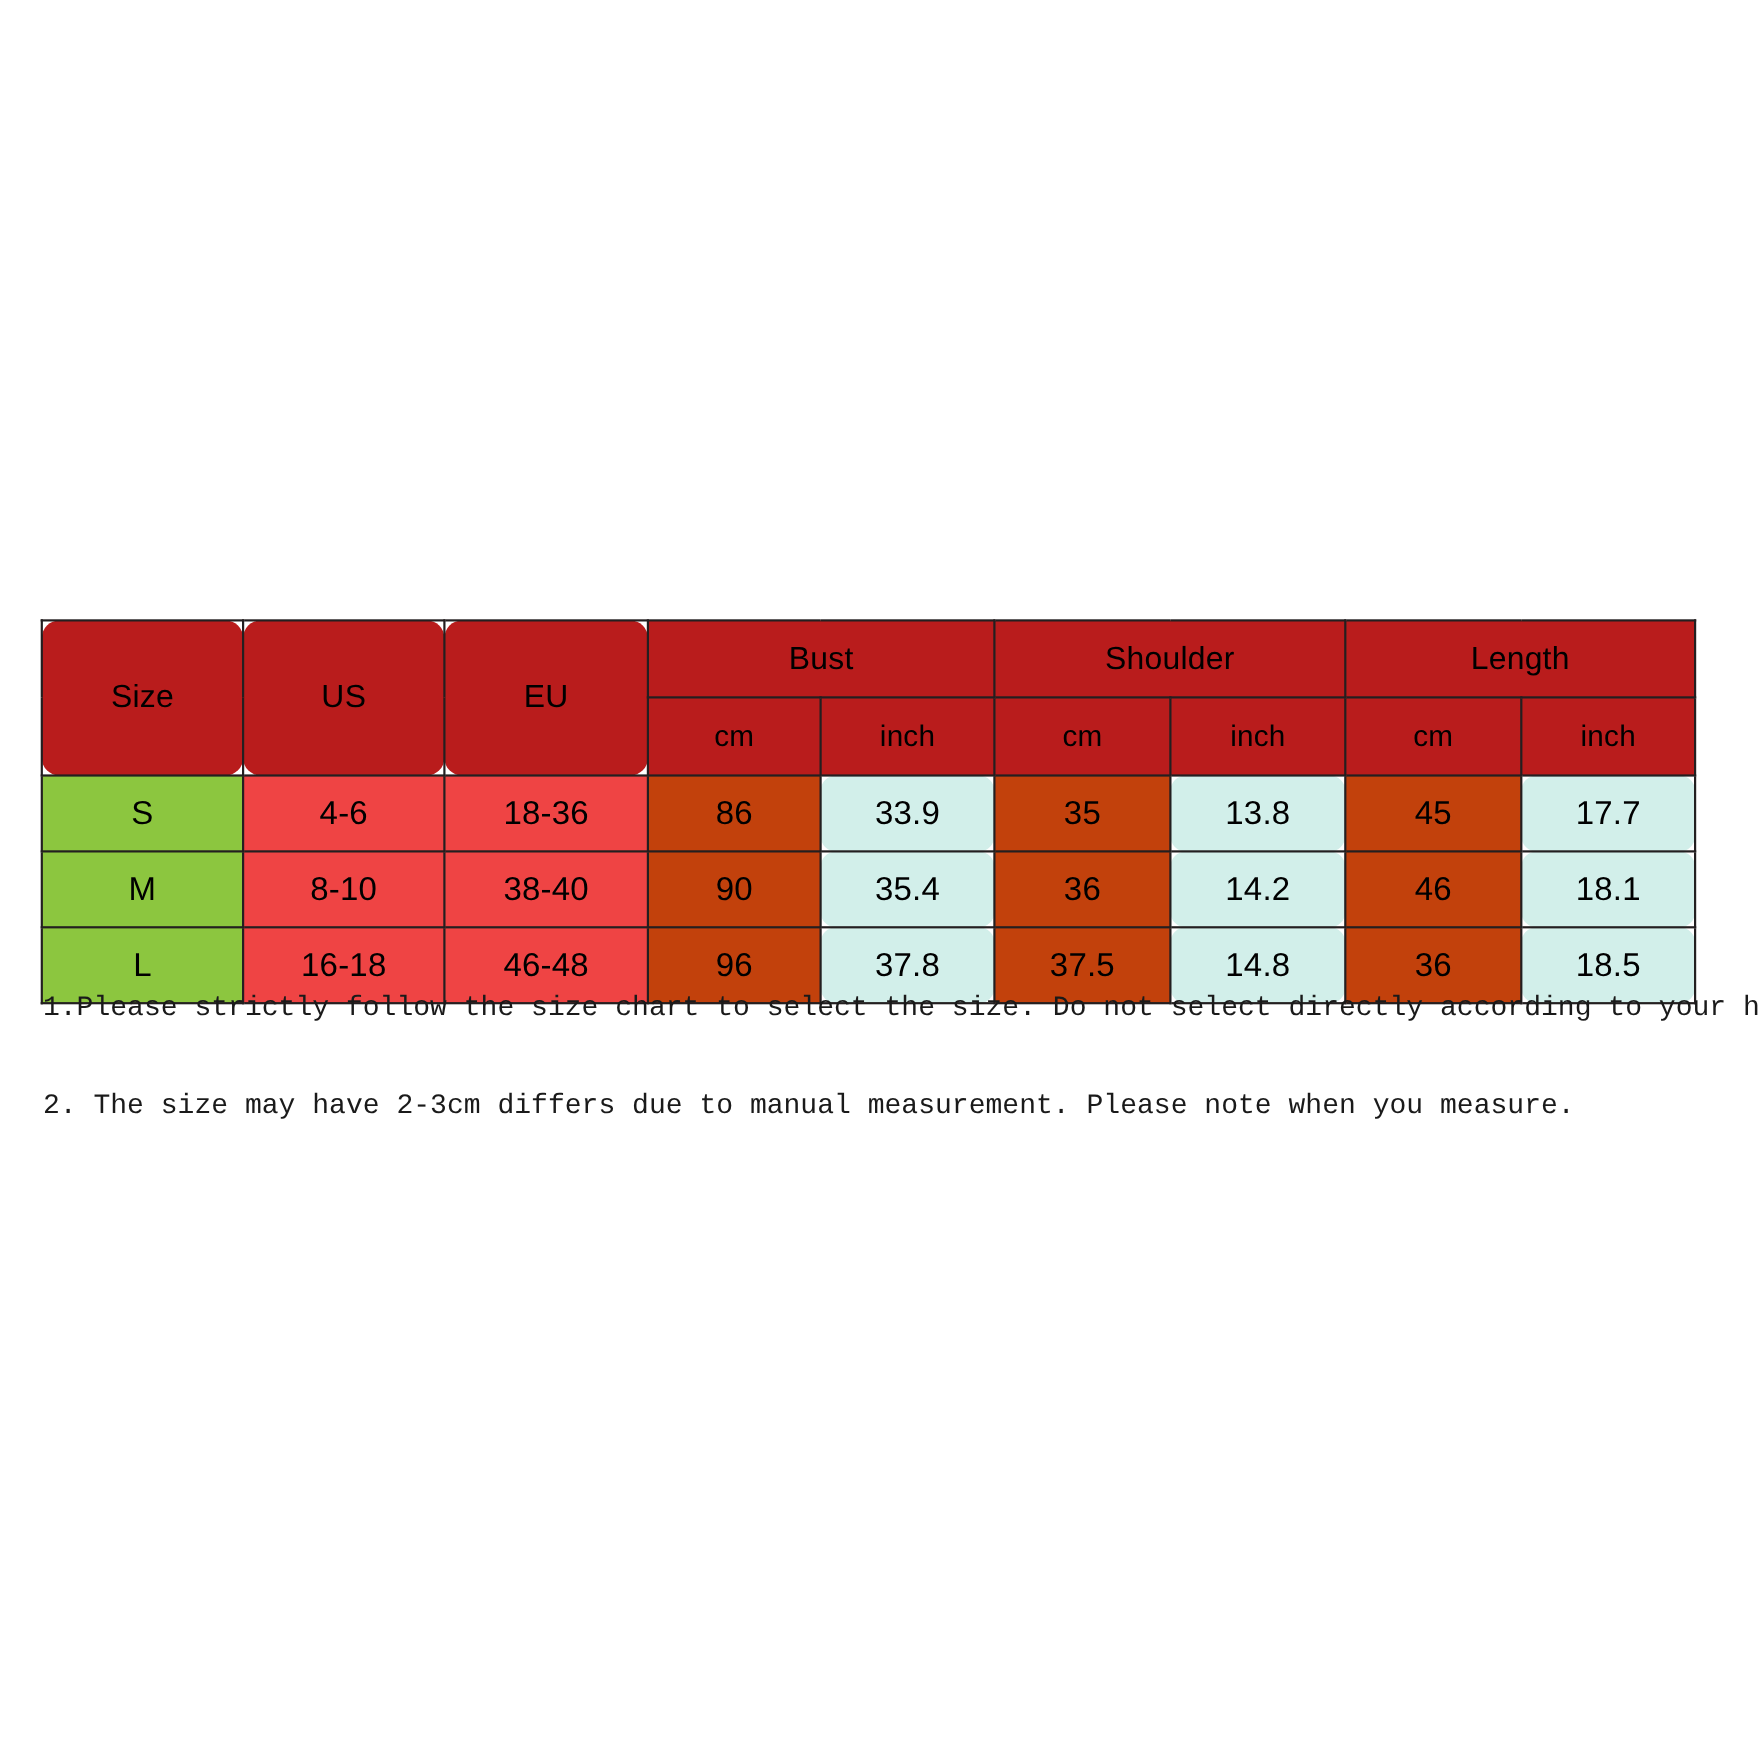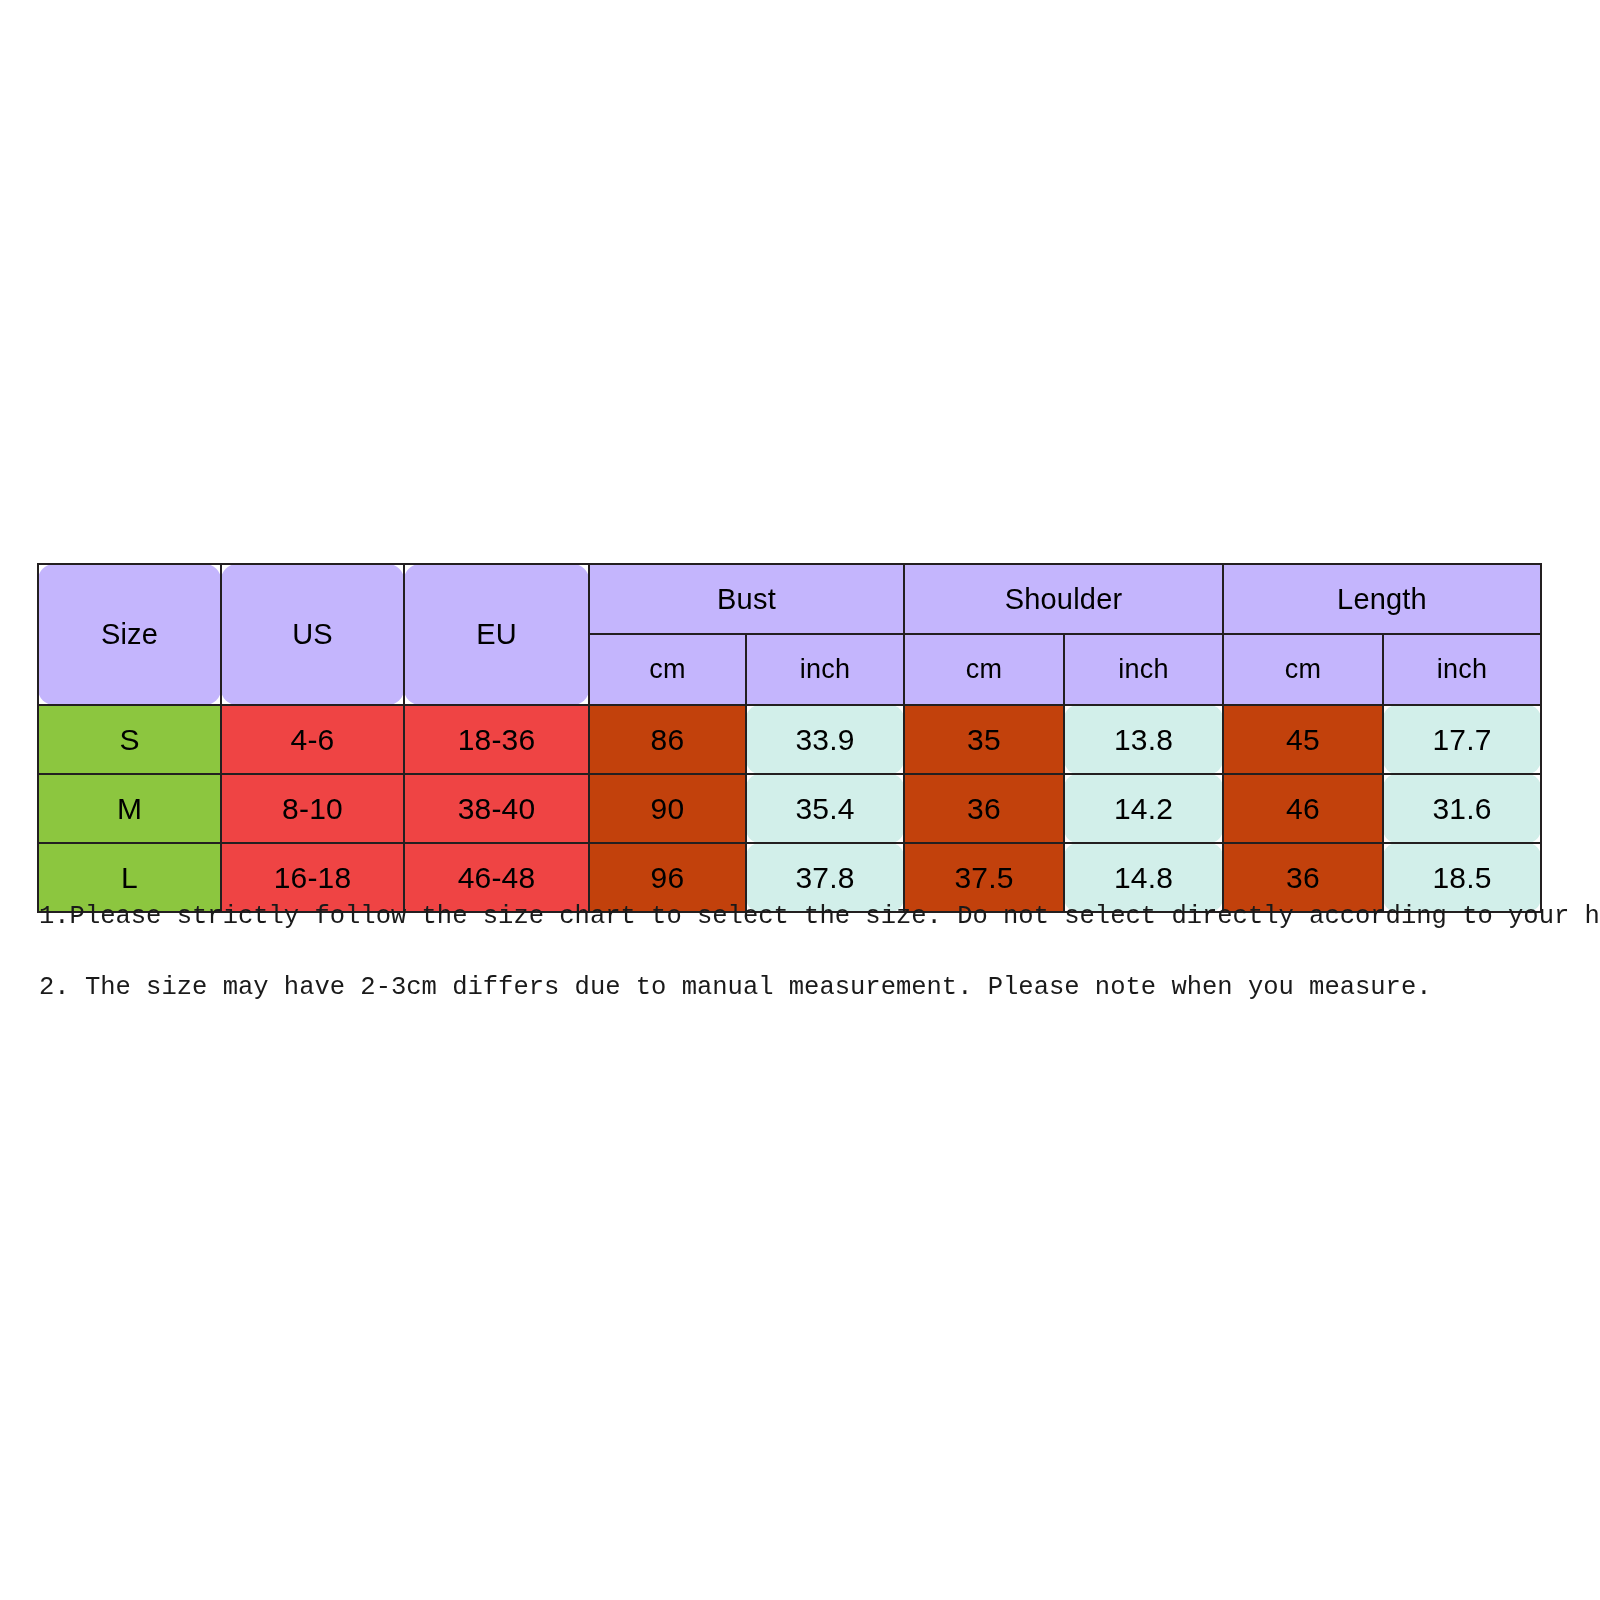--- a/index.html
+++ b/index.html
@@ -43,21 +43,21 @@
     margin: 0;
     text-align: center;
     vertical-align: middle;
     font-weight: normal;
     color: #000000;
     font-family: "Liberation Sans", sans-serif;
     letter-spacing: 0.2px;
   }
   
   .hdr {
-    background: #c4b5fd;
+    background: #b91c1c;
     font-size: 29px;
   }
   .hdr-tall {
     height: 137px;
     border-radius: 16px;
   }
   .hdr-group {
     height: 68px;
     font-size: 29px;
     vertical-align: middle;
@@ -93,21 +93,21 @@
   }
   .note-line {
     font-family: "Liberation Mono", "DejaVu Sans Mono", monospace;
     font-size: 25.5px;
     line-height: 1.18;
     color: #1a1a1a;
     white-space: pre;
     letter-spacing: 0px;
   }
   .note-line.second {
-    margin-top: 41px;
+    margin-top: 59px;
   }
 </style>
 </head>
 <body>
 
 <div id="root">
 
   <div class="chart-wrap">
     <table class="size-chart">
       <colgroup>
@@ -153,21 +153,21 @@
         </tr>
         <tr class="data-row">
           <td class="cell-size">M</td>
           <td class="cell-usa">8-10</td>
           <td class="cell-usa">38-40</td>
           <td class="cell-cm">90</td>
           <td class="cell-inch">35.4</td>
           <td class="cell-cm">36</td>
           <td class="cell-inch">14.2</td>
           <td class="cell-cm">46</td>
-          <td class="cell-inch">31.6</td>
+          <td class="cell-inch">18.1</td>
         </tr>
         <tr class="data-row">
           <td class="cell-size">L</td>
           <td class="cell-usa">16-18</td>
           <td class="cell-usa">46-48</td>
           <td class="cell-cm">96</td>
           <td class="cell-inch">37.8</td>
           <td class="cell-cm">37.5</td>
           <td class="cell-inch">14.8</td>
           <td class="cell-cm">36</td>

